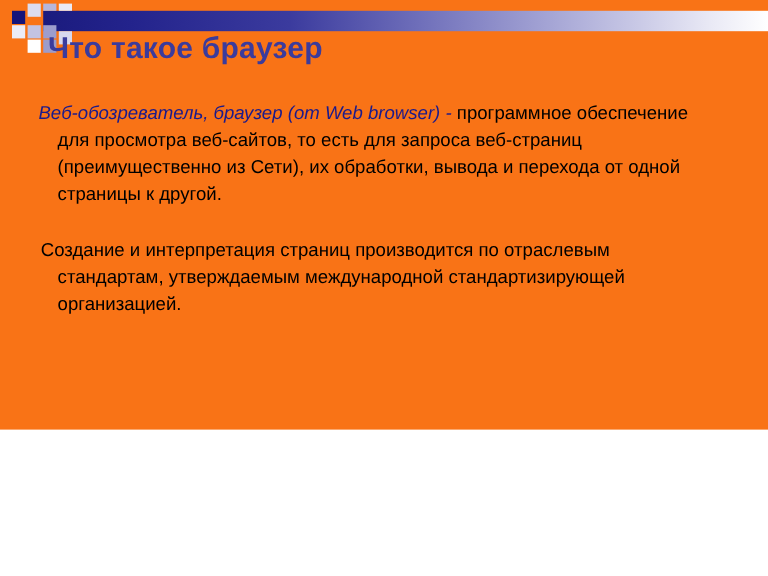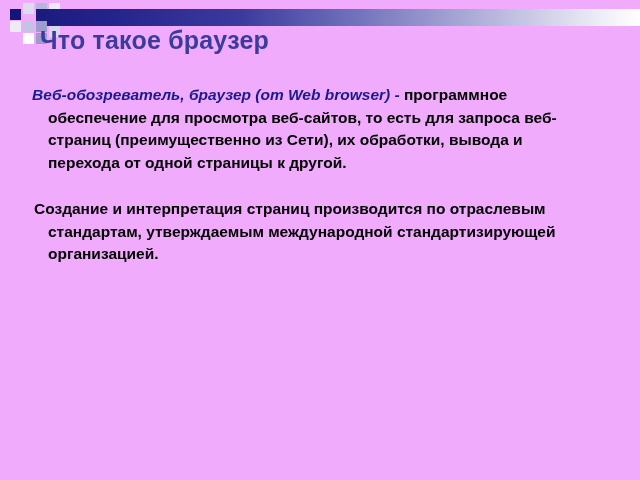--- a/index.html
+++ b/index.html
@@ -9,22 +9,22 @@
   body {
     width: 640px;
     height: 480px;
     background: #ffffff;
     font-family: "Liberation Sans", sans-serif;
     overflow: hidden;
   }
   .slide {
     position: relative;
     width: 640px;
-    height: 480px;
-    background: #f0abfc;
+    height: 358px;
+    background: #f97316;
   }
 
   
   .header-deco {
     position: absolute;
     left: 0;
     top: 0;
     width: 640px;
     height: 46px;
   }
@@ -75,21 +75,21 @@
     position: absolute;
     left: 28px;
     top: 84px;
     width: 560px;
   }
   .para {
     margin: 0 0 6px 0;
     padding-left: 20px;
     text-indent: -16px;
     font-size: 15.5px;
-    font-weight: bold;
+    font-weight: normal;
     line-height: 22.5px;
     color: #000000;
   }
   .para.second {
     margin-top: 24px;
     text-indent: -14px;
   }
   .lead {
     font-style: italic;
     color: #1a1a8c;

